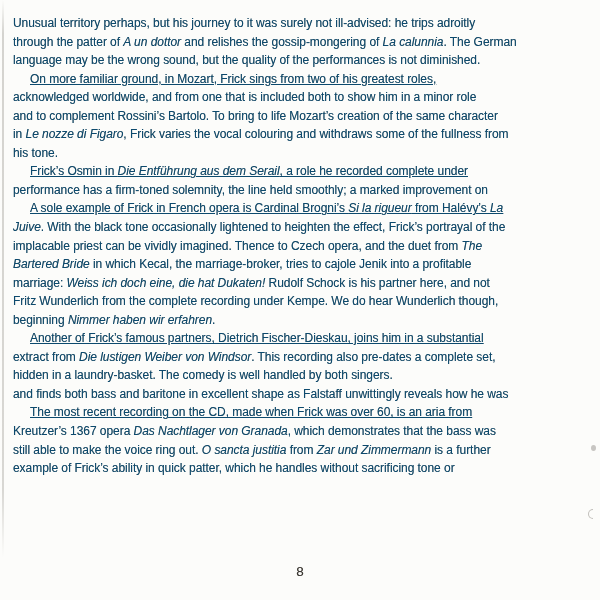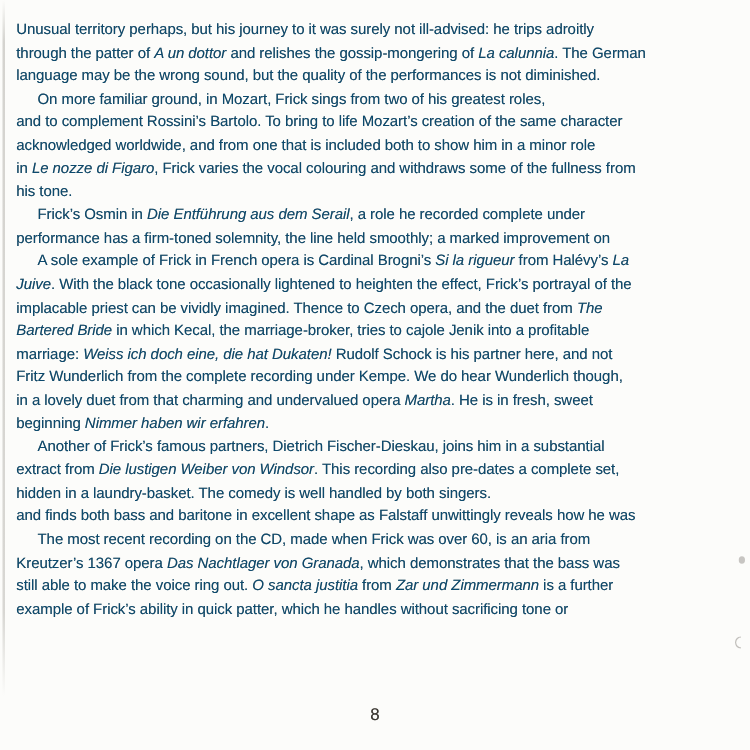--- a/index.html
+++ b/index.html
@@ -28,20 +28,21 @@
     font-size: 12px;
     line-height: 18.55px;
     letter-spacing: -0.05px;
     text-shadow: 0 0 0.5px rgba(56, 52, 47, 0.55);
   }
   .line {
     white-space: nowrap;
   }
   .line.indent {
     padding-left: 17px;
+    text-decoration: underline;
   }
   .it {
     font-style: italic;
   }
   .page-number {
     position: absolute;
     top: 564px;
     left: 0;
     width: 100%;
     text-align: center;
@@ -89,33 +90,32 @@
 </head>
 <body>
 
 <div class="page">
   <div class="edge-line"></div>
   <div class="text-block">
       <div class="line"><span>Unusual territory perhaps, but his journey to it was surely not ill-advised: he trips adroitly</span></div>
       <div class="line"><span>through the patter of </span><span class="it">A un dottor</span><span> and relishes the gossip-mongering of </span><span class="it">La calunnia</span><span>. The German</span></div>
       <div class="line"><span>language may be the wrong sound, but the quality of the performances is not diminished.</span></div>
       <div class="line indent"><span>On more familiar ground, in Mozart, Frick sings from two of his greatest roles,</span></div>
+      <div class="line"><span>acknowledged worldwide, and from one that is included both to show him in a minor role</span></div>
       <div class="line"><span>and to complement Rossini’s Bartolo. To bring to life Mozart’s creation of the same character</span></div>
-      <div class="line"><span>acknowledged worldwide, and from one that is included both to show him in a minor role</span></div>
       <div class="line"><span>in </span><span class="it">Le nozze di Figaro</span><span>, Frick varies the vocal colouring and withdraws some of the fullness from</span></div>
       <div class="line"><span>his tone.</span></div>
       <div class="line indent"><span>Frick’s Osmin in </span><span class="it">Die Entführung aus dem Serail</span><span>, a role he recorded complete under</span></div>
       <div class="line"><span>performance has a firm-toned solemnity, the line held smoothly; a marked improvement on</span></div>
       <div class="line indent"><span>A sole example of Frick in French opera is Cardinal Brogni’s </span><span class="it">Si la rigueur</span><span> from Halévy’s </span><span class="it">La</span></div>
       <div class="line"><span class="it">Juive</span><span>. With the black tone occasionally lightened to heighten the effect, Frick’s portrayal of the</span></div>
       <div class="line"><span>implacable priest can be vividly imagined. Thence to Czech opera, and the duet from </span><span class="it">The</span></div>
       <div class="line"><span class="it">Bartered Bride</span><span> in which Kecal, the marriage-broker, tries to cajole Jenik into a profitable</span></div>
       <div class="line"><span>marriage: </span><span class="it">Weiss ich doch eine, die hat Dukaten!</span><span> Rudolf Schock is his partner here, and not</span></div>
       <div class="line"><span>Fritz Wunderlich from the complete recording under Kempe. We do hear Wunderlich though,</span></div>
-      <div class="line"><span>in a lovely duet from that charming and undervalued opera </span><span class="it">Martha</span><span>. He is in fresh, sweet</span></div>
       <div class="line"><span>beginning </span><span class="it">Nimmer haben wir erfahren</span><span>.</span></div>
       <div class="line indent"><span>Another of Frick’s famous partners, Dietrich Fischer-Dieskau, joins him in a substantial</span></div>
       <div class="line"><span>extract from </span><span class="it">Die lustigen Weiber von Windsor</span><span>. This recording also pre-dates a complete set,</span></div>
       <div class="line"><span>hidden in a laundry-basket. The comedy is well handled by both singers.</span></div>
       <div class="line"><span>and finds both bass and baritone in excellent shape as Falstaff unwittingly reveals how he was</span></div>
       <div class="line indent"><span>The most recent recording on the CD, made when Frick was over 60, is an aria from</span></div>
       <div class="line"><span>Kreutzer’s 1367 opera </span><span class="it">Das Nachtlager von Granada</span><span>, which demonstrates that the bass was</span></div>
       <div class="line"><span>still able to make the voice ring out. </span><span class="it">O sancta justitia</span><span> from </span><span class="it">Zar und Zimmermann</span><span> is a further</span></div>
       <div class="line"><span>example of Frick’s ability in quick patter, which he handles without sacrificing tone or</span></div>
     </div>

